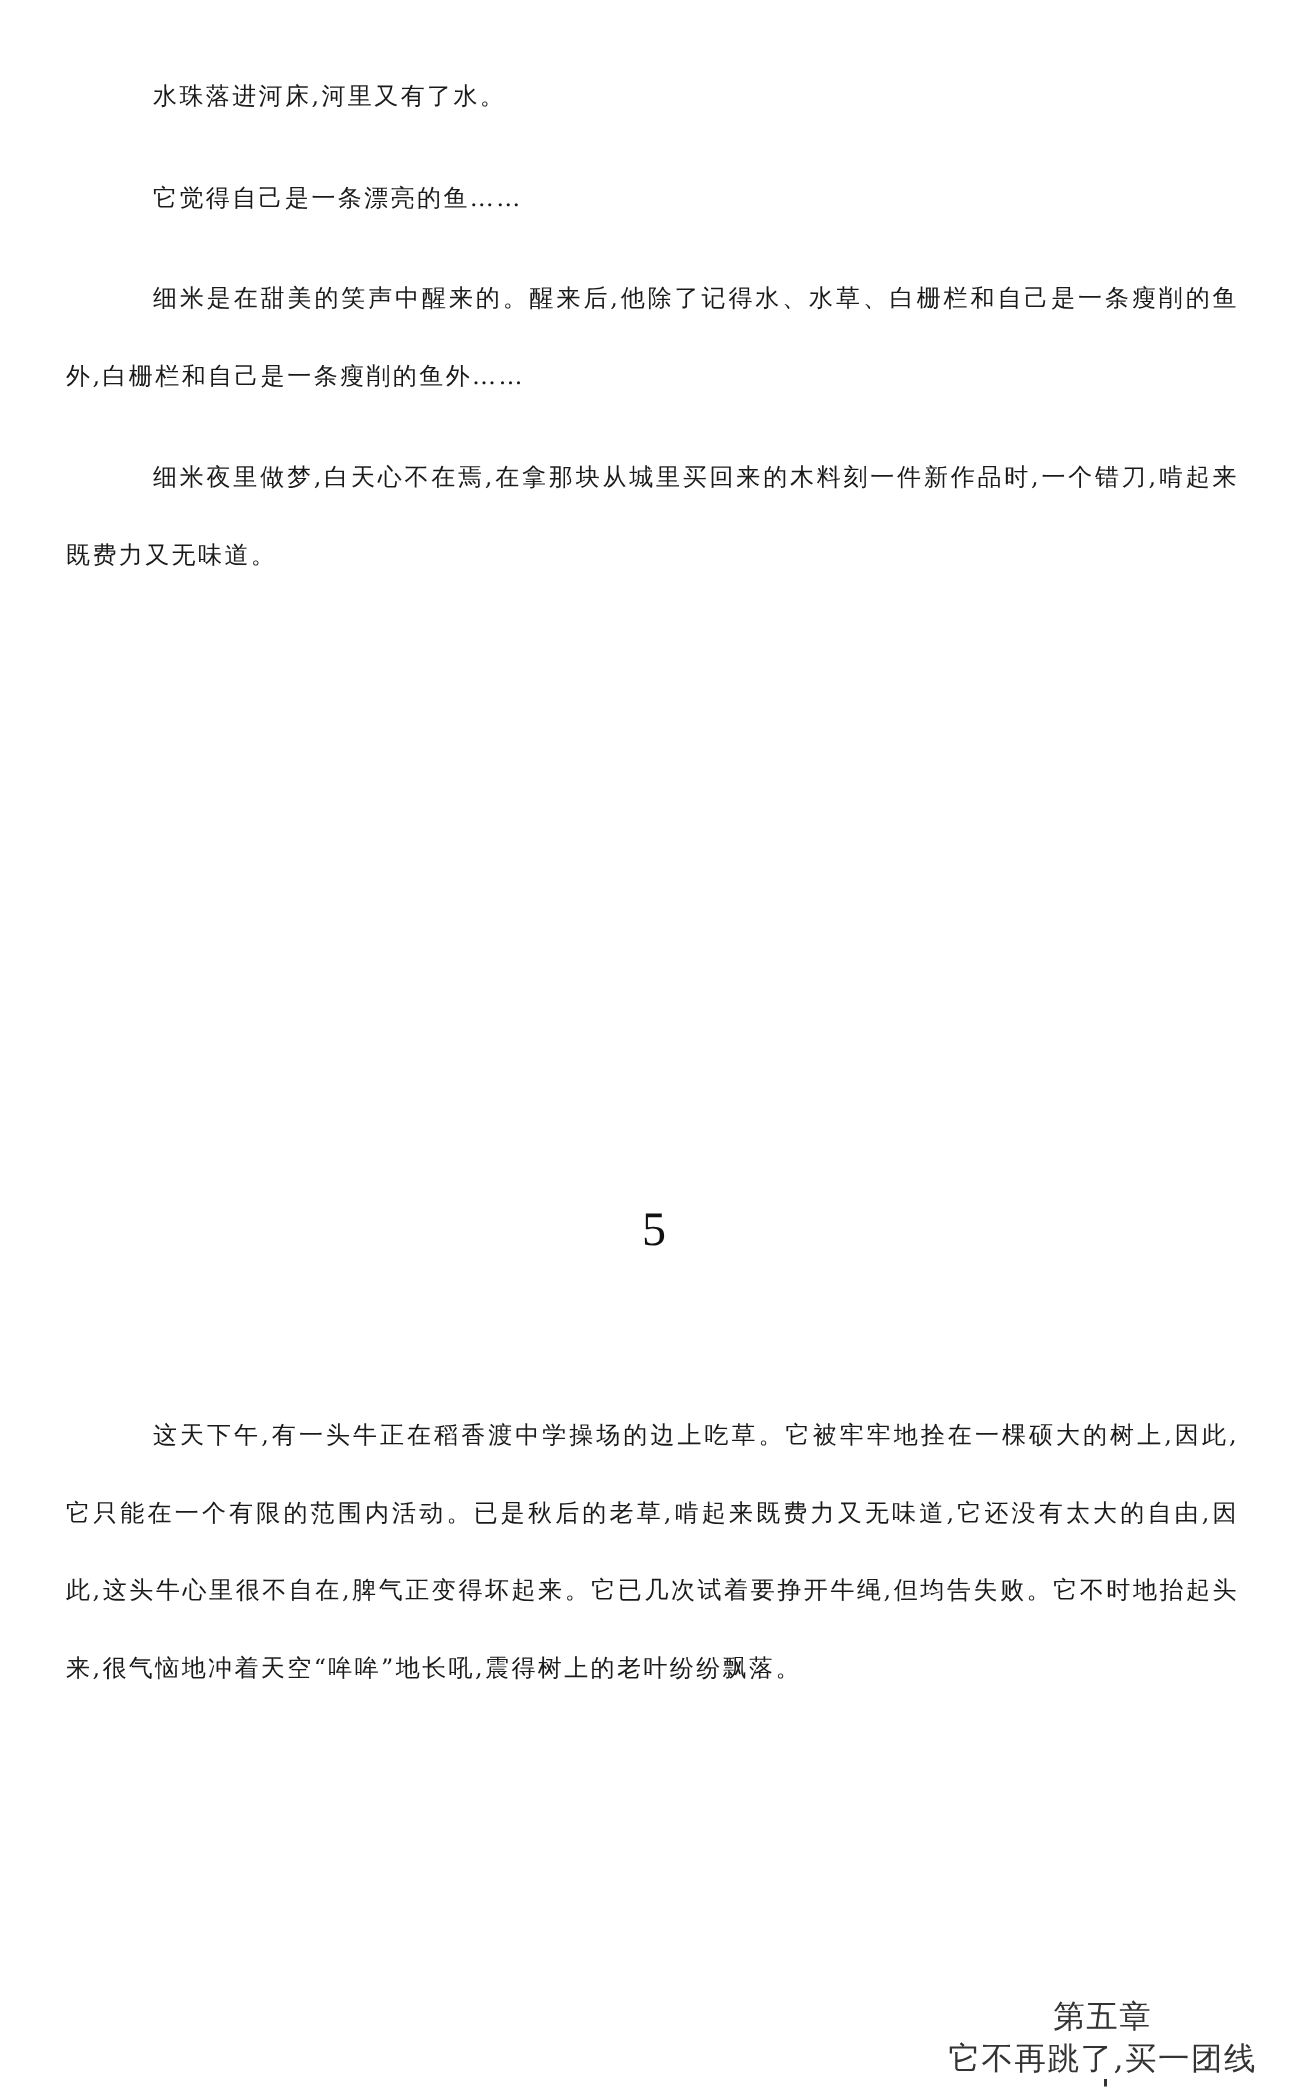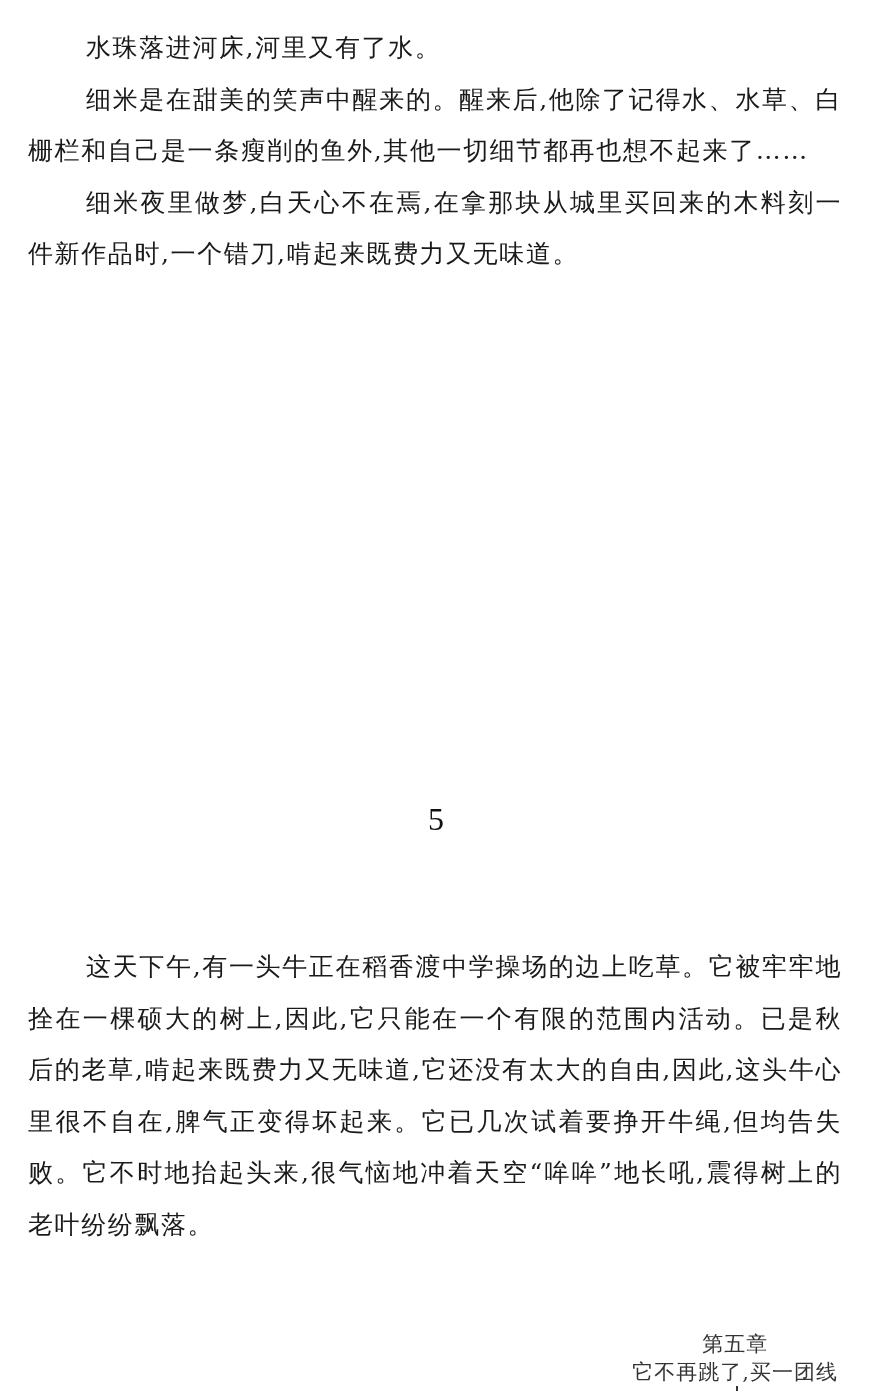--- a/index.html
+++ b/index.html
@@ -1,37 +1,38 @@
 <!DOCTYPE html>
 <html><head>
 <meta charset="utf-8">
 <style>
   html, body { margin:0; padding:0; background:#ffffff; }
   body { width:872px; height:1391px; position:relative; overflow:hidden;
          font-family:"DejaVu Serif","Liberation Serif",serif; color:#1a1a1a; }
   .page { position:absolute; left:28px; top:22px; width:814px; }
-  .para { margin:0; font-size:25px; line-height:51.6px; text-align:justify;
+  .para { margin:16px; font-size:16px; line-height:51.6px; text-align:justify;
           text-align-last:left; letter-spacing:1.6px; }
   .para.indent { text-indent:58px; }
   .section-num { position:absolute; left:0; width:872px; top:801px; text-align:center;
                  font-family:"Liberation Serif",serif; font-size:32px; color:#111; }
-  .page2 { position:absolute; left:28px; top:941px; width:814px; }
+  .page2 { position:absolute; left:28px; top:915px; width:814px; }
   .footer { position:absolute; right:34px; top:1330px; display:flex; align-items:center;
             font-size:21px; color:#333;flex-direction:column; }
   .footer .chapter { font-family:"DejaVu Serif",serif; letter-spacing:1px; }
   .footer .gap { display:inline-block; width:22px; }
   .footer .sep { display:inline-block; width:2px; height:20px; background:#333; margin:0 18px 0 22px; }
   .footer .pnum { font-family:Liberation Serif, serif; font-style:italic; font-size:27px; color:#a21caf; }
 </style>
 </head>
 <body>
 
 <div class="page">
   <p class="para indent">水珠落进河床,河里又有了水。</p>
-  <p class="para indent">细米是在甜美的笑声中醒来的。醒来后,他除了记得水、水草、白栅栏和自己是一条瘦削的鱼外,其他一切细节都再也想不起来了……</p>
+  <p class="para indent">它觉得自己是一条漂亮的鱼……</p>
+  <p class="para indent">细米是在甜美的笑声中醒来的。醒来后,他除了记得水、水草、白栅栏和自己是一条瘦削的鱼外,白栅栏和自己是一条瘦削的鱼外……</p>
   <p class="para indent">细米夜里做梦,白天心不在焉,在拿那块从城里买回来的木料刻一件新作品时,一个错刀,啃起来既费力又无味道。</p>
 </div>
 
 <div class="section-num">5</div>
 
 <div class="page2">
   <p class="para indent">这天下午,有一头牛正在稻香渡中学操场的边上吃草。它被牢牢地拴在一棵硕大的树上,因此,它只能在一个有限的范围内活动。已是秋后的老草,啃起来既费力又无味道,它还没有太大的自由,因此,这头牛心里很不自在,脾气正变得坏起来。它已几次试着要挣开牛绳,但均告失败。它不时地抬起头来,很气恼地冲着天空“哞哞”地长吼,震得树上的老叶纷纷飘落。</p>
 </div>
 
 <div class="footer">

